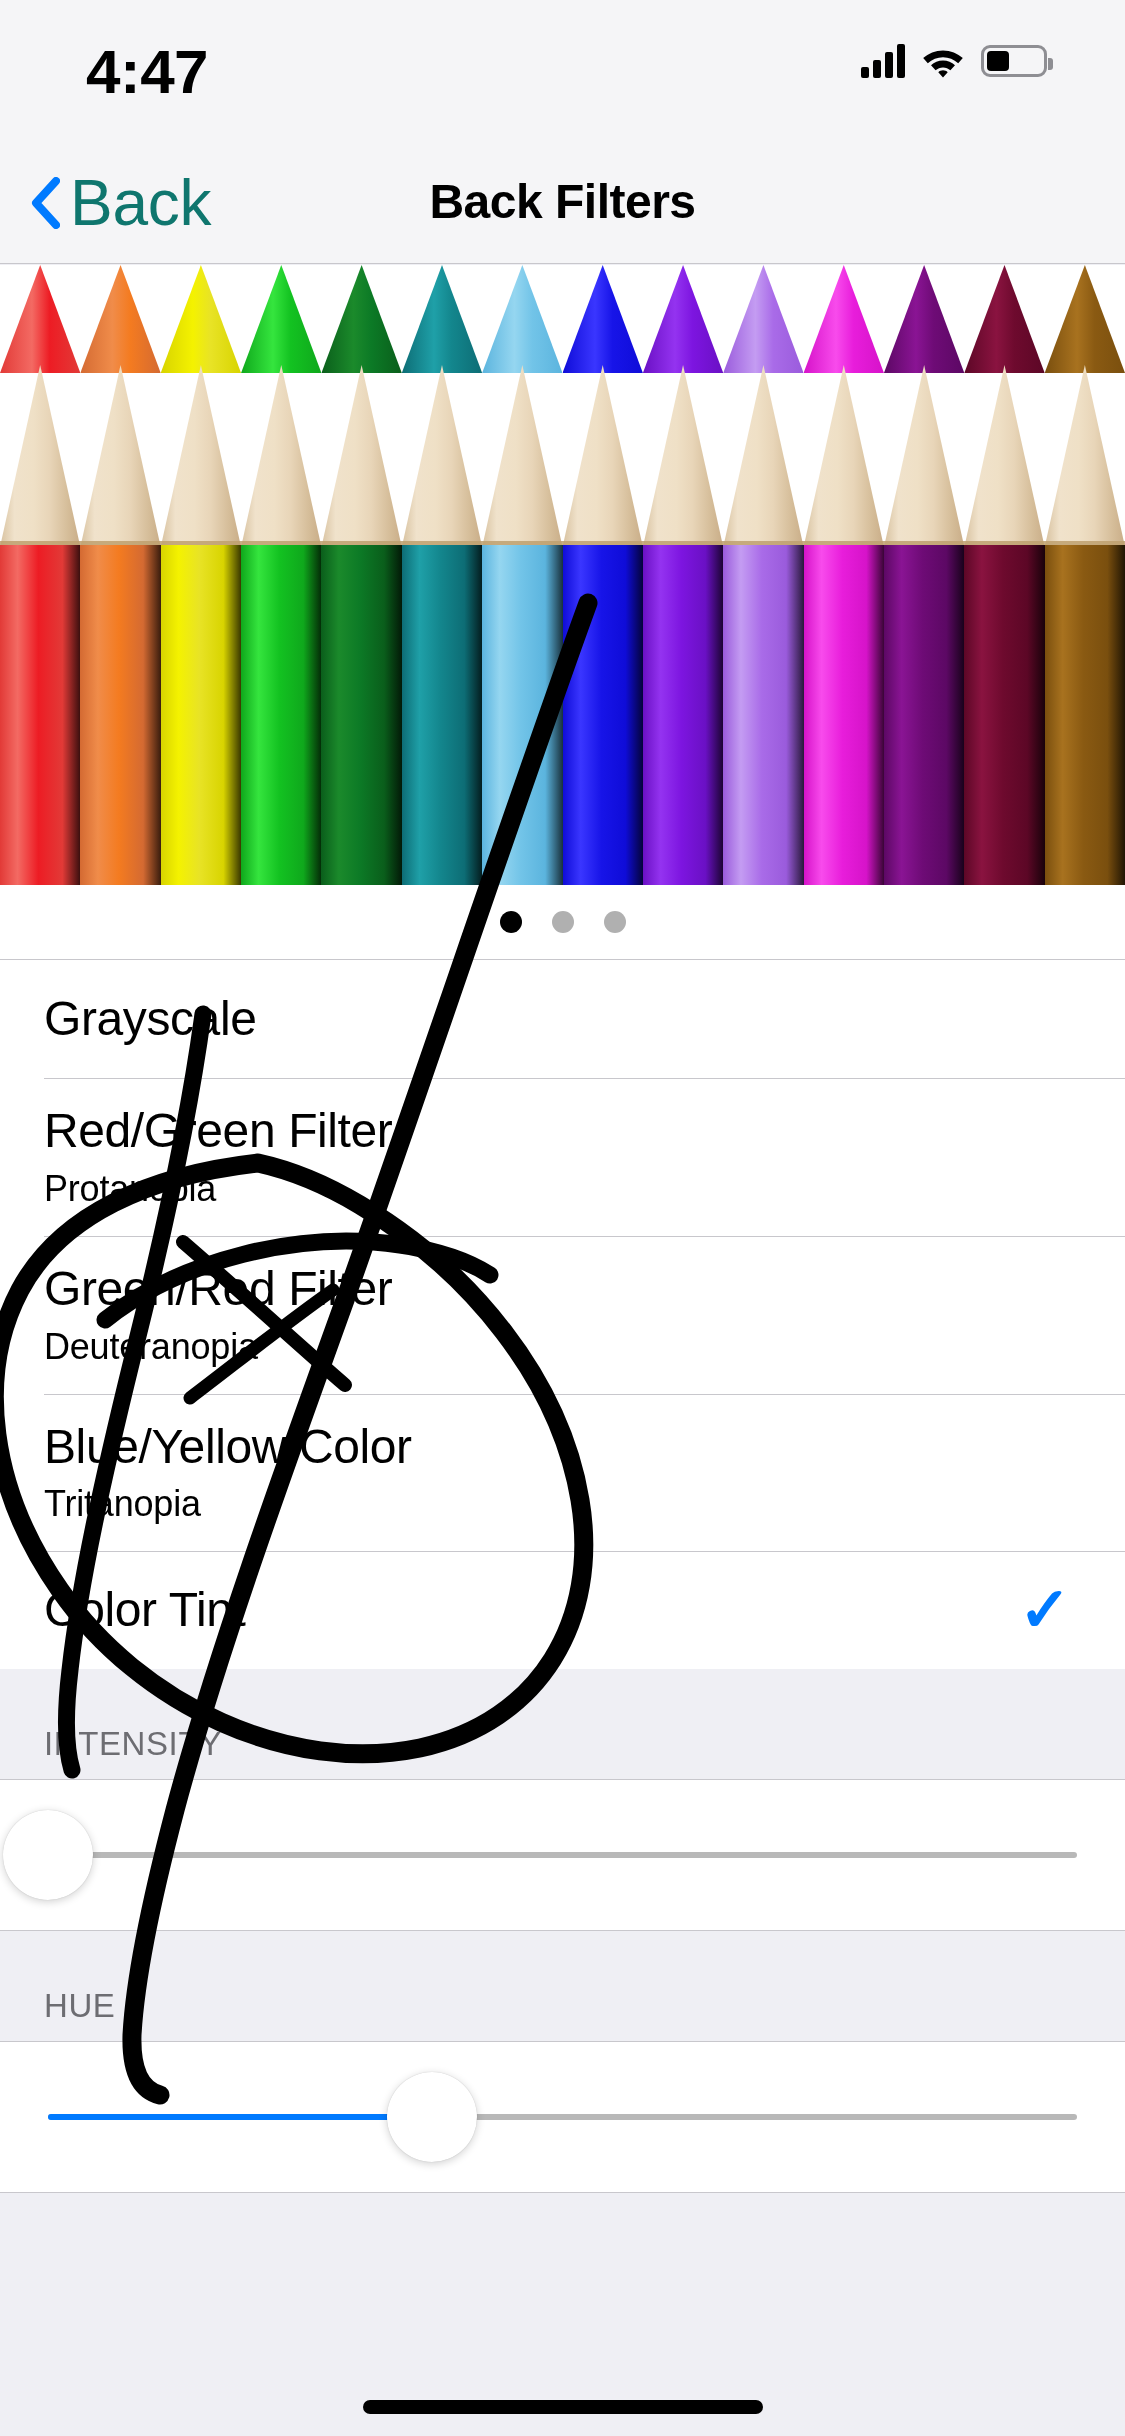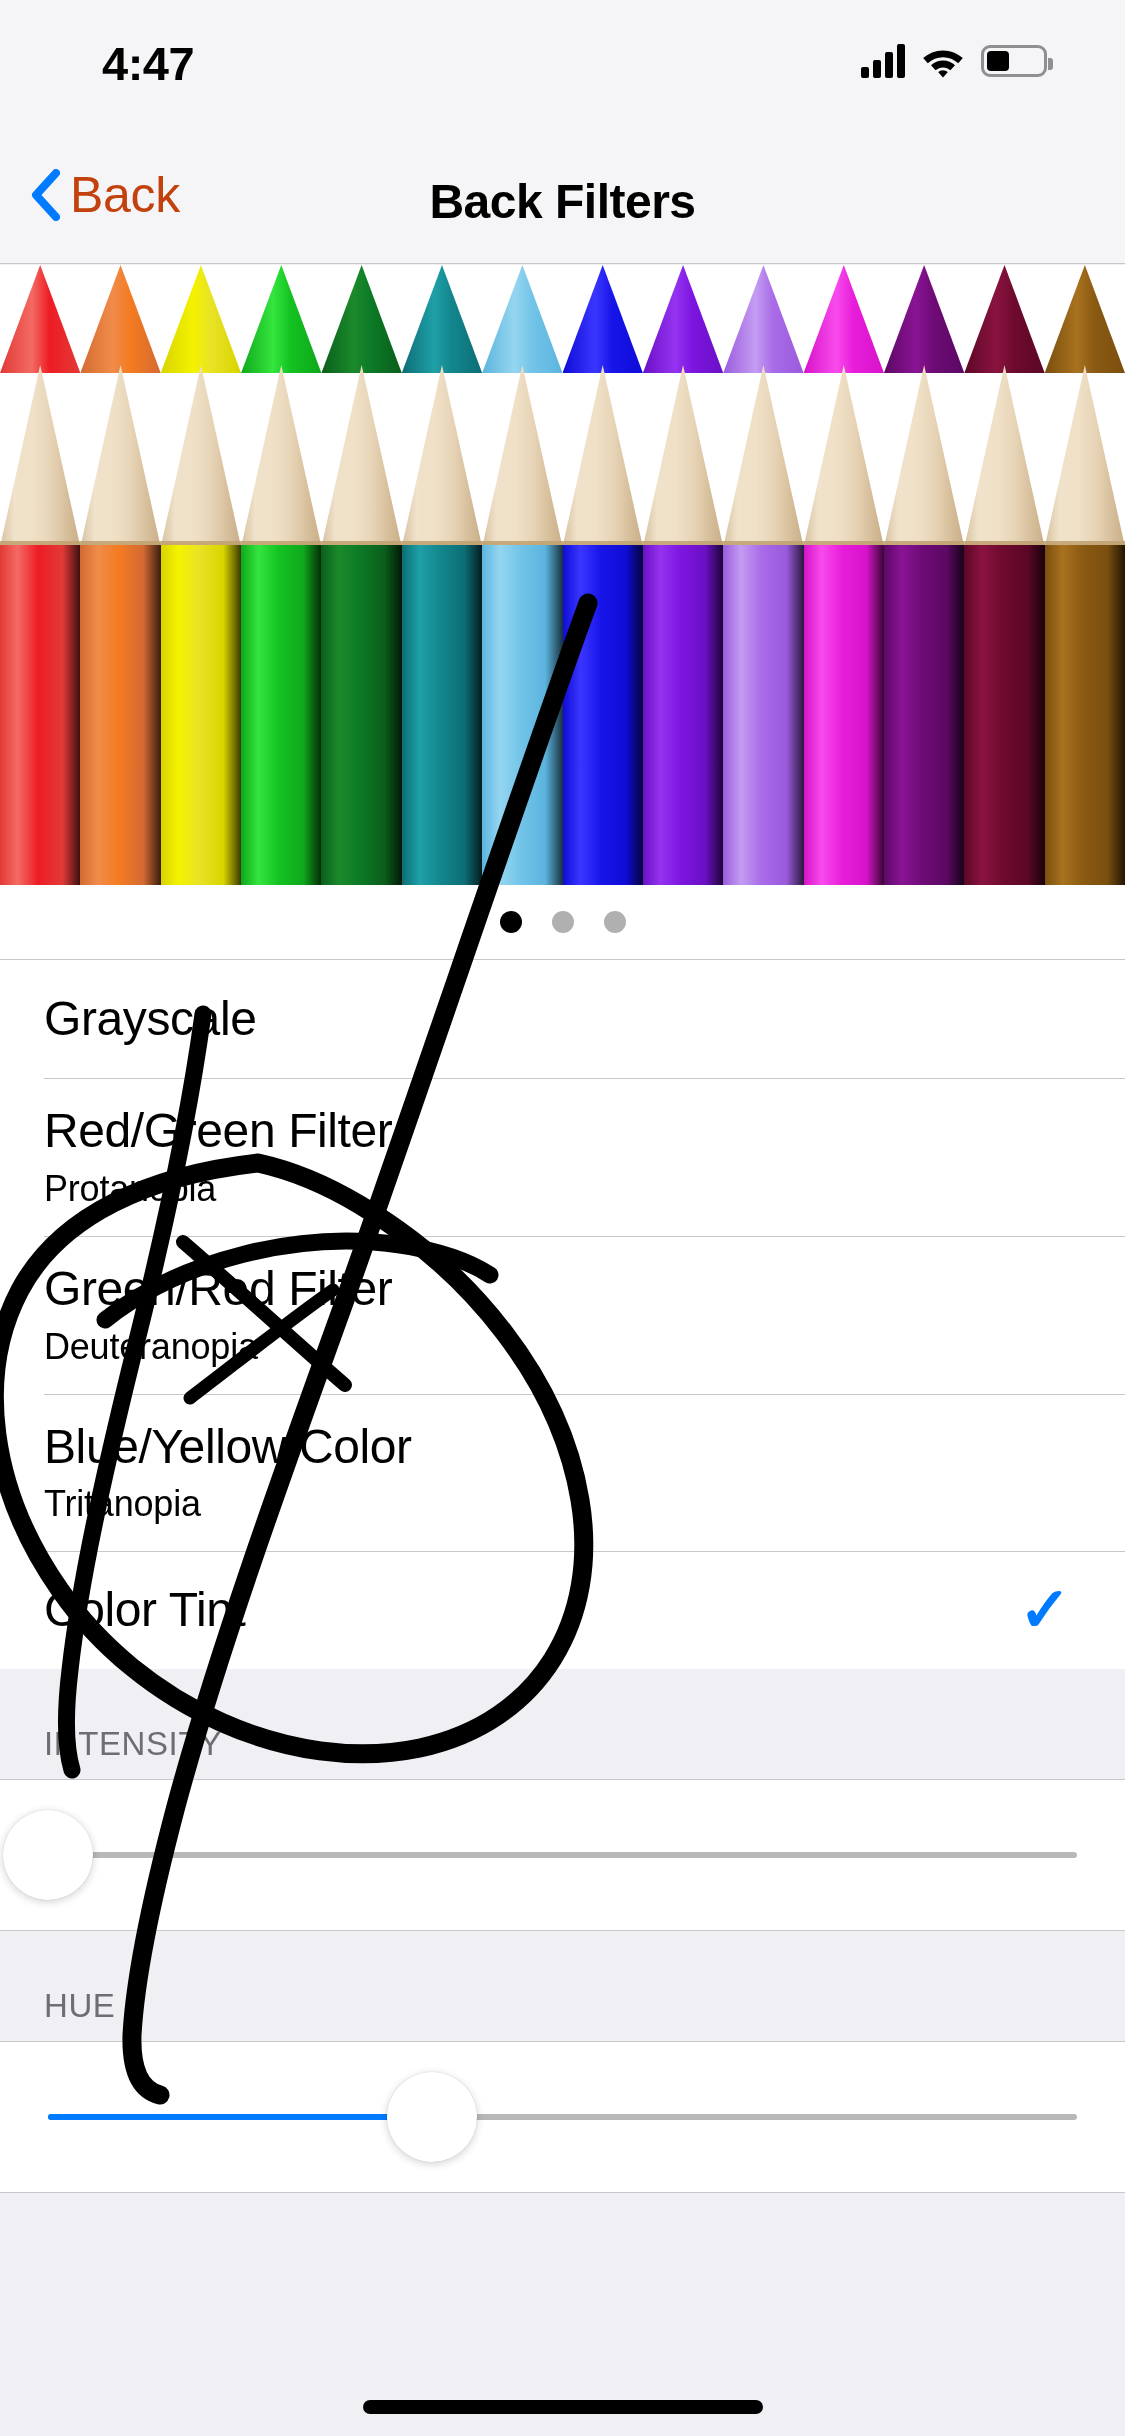--- a/index.html
+++ b/index.html
@@ -12,22 +12,22 @@
   #screen { position:relative; width:1125px; height:2436px; background:#EFEFF4; }
 
   
   #status-bar {
     position:absolute; top:0; left:0; width:1125px; height:132px;
     background:#F5F5F7;
     display:flex; align-items:center; justify-content:space-between;
     padding:0 84px 0 0;
   }
   #status-time {
-    position:absolute; left:102px; top:36px;
-    font-size:47px; font-weight:600; color:#000;
+    position:absolute; left:86px; top:36px;
+    font-size:62px; font-weight:600; color:#000;
     letter-spacing:-0.5px;
   }
   #status-right {
     position:absolute; right:78px; top:44px;
     display:flex; align-items:center; gap:16px;
   }
   .sig-bars { display:flex; align-items:flex-end; gap:4px; height:34px; }
   .sig-bars i { display:block; width:8px; background:#000; border-radius:2px; }
   .sig-bars i:nth-child(1){ height:11px; }
   .sig-bars i:nth-child(2){ height:18px; }
@@ -52,21 +52,21 @@
   }
   #back-button {
     position:absolute; left:30px; top:34px;
     display:flex; align-items:center; gap:10px;
     color:#007AFF; cursor:pointer;
   }
   #back-chevron {
     width:30px; height:52px; position:relative;
   }
   #back-chevron svg { display:block; }
-  #back-label { font-size:50px; color:#c2410c; letter-spacing:-0.3px; }
+  #back-label { font-size:64px; color:#0f766e; letter-spacing:-0.3px; }
   #nav-title {
     position:absolute; left:0; top:42px; width:1125px; text-align:center;
     font-size:48px; font-weight:600; color:#000; letter-spacing:-0.5px;
   }
 
   
   #pencil-banner {
     position:absolute; top:265px; left:0; width:1125px; height:620px;
     background:#fff; overflow:hidden; display:flex;
   }

